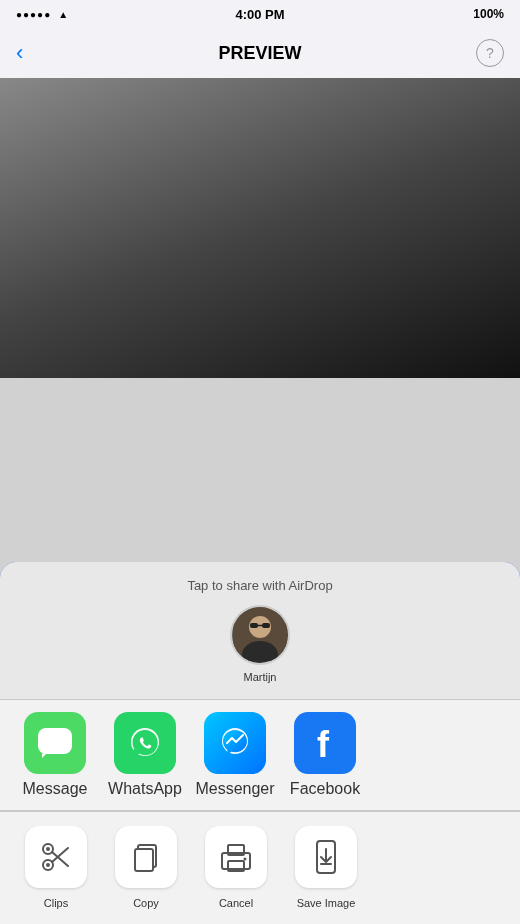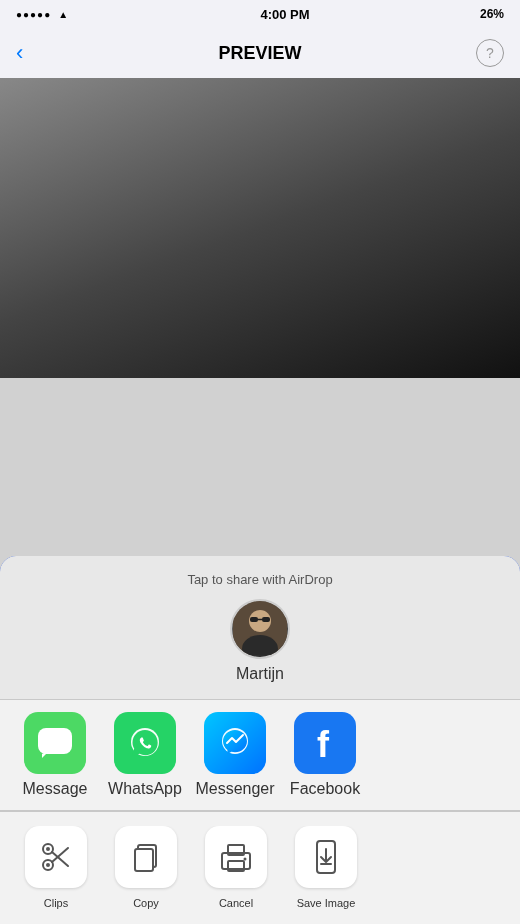--- a/index.html
+++ b/index.html
@@ -19,21 +19,21 @@
       align-items: center;
       padding: 6px 16px;
       background: #f2f2f7;
       height: 28px;
     }
     .status-left {
       display: flex; align-items: center; gap: 3px;
     }
     .status-time {
       font-size: 13px; font-weight: 600; color: #000;
-      position: absolute; left: 50%; transform: translateX(-50%); margin-left: 25px;
+      position: absolute; left: 50%; transform: translateX(-50%);
     }
     .status-right {
       font-size: 12px; font-weight: 600; color: #000;
     }
 
     
     .nav-bar {
       display: flex;
       justify-content: space-between;
       align-items: center;
@@ -102,21 +102,21 @@
       overflow: hidden; display: flex; align-items: center; justify-content: center;
       border: 2px solid #ccc;
     }
     .airdrop-avatar-inner {
       width: 100%; height: 100%;
       background: linear-gradient(160deg, #aaa 0%, #555 40%, #222 100%);
       display: flex; align-items: flex-end; justify-content: center;
       font-size: 30px; color: #333; padding-bottom: 2px;
     }
     .airdrop-name {
-      font-size: 16px; color: #333;
+      font-size: 11px; color: #333;
     }
 
     
     .apps-section {
       background: #f2f2f2;
       padding: 12px 0;
       border-bottom: 1px solid #c8c8c8;
       overflow-x: auto;
     }
     .apps-row {
@@ -190,21 +190,21 @@
   </style>
 </head>
 <body>
 
 <div class="status-bar">
   <div class="status-left">
     <span style="font-size:10px; letter-spacing:1px;">●●●●●</span>
     <span style="font-size:10px; margin-left:4px;">▲</span>
   </div>
   <span class="status-time">4:00 PM</span>
-  <div class="status-right">26%</div>
+  <div class="status-right">100%</div>
 </div>
 
 <div class="nav-bar" style="position:relative;">
   <span class="nav-back">‹</span>
   <span class="nav-title">PREVIEW</span>
   <div class="nav-help">?</div>
 </div>
 
 <div class="preview-area">
   <div class="preview-img-placeholder"></div>

